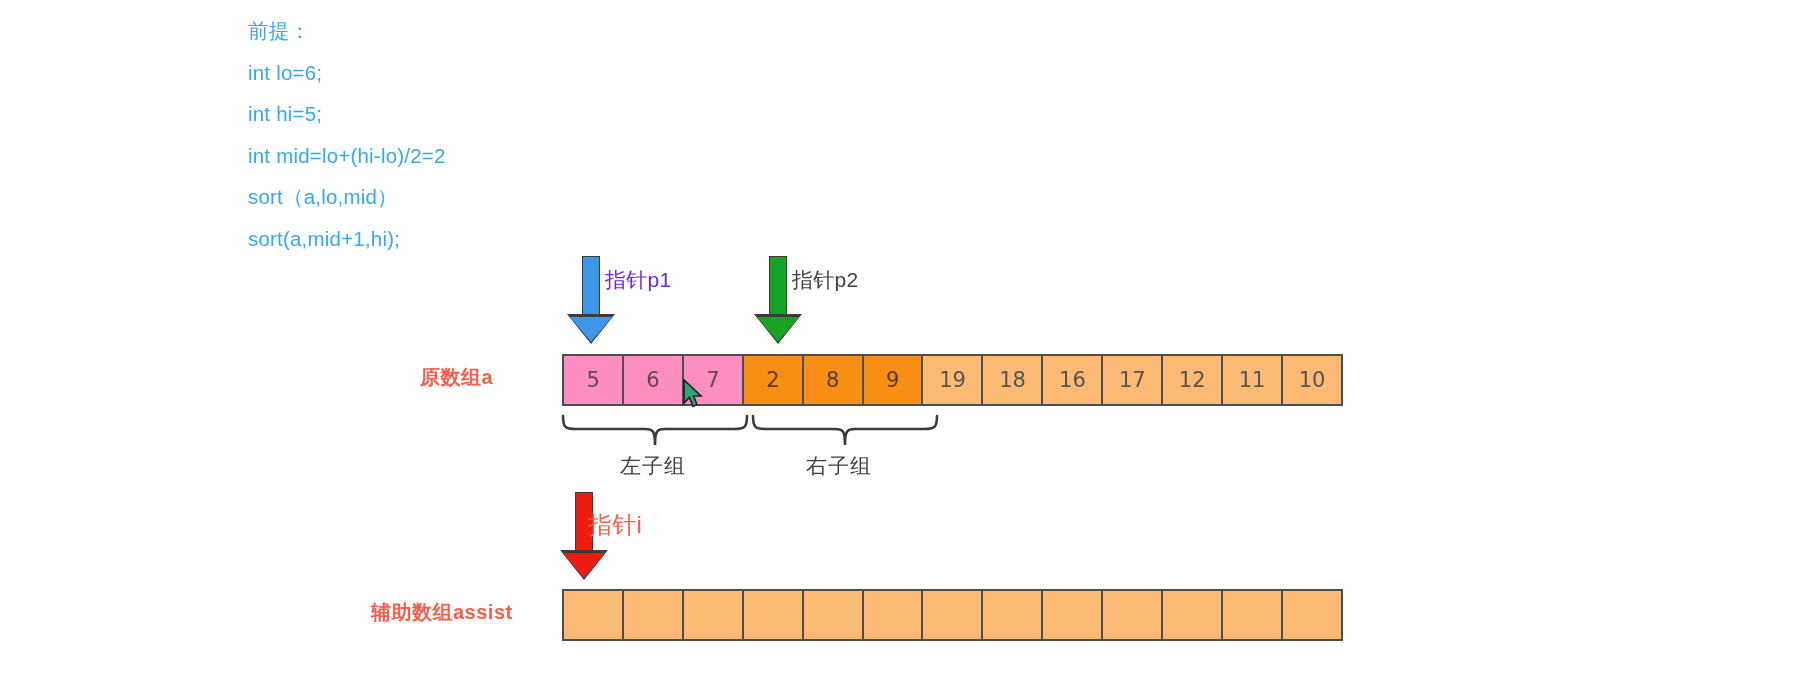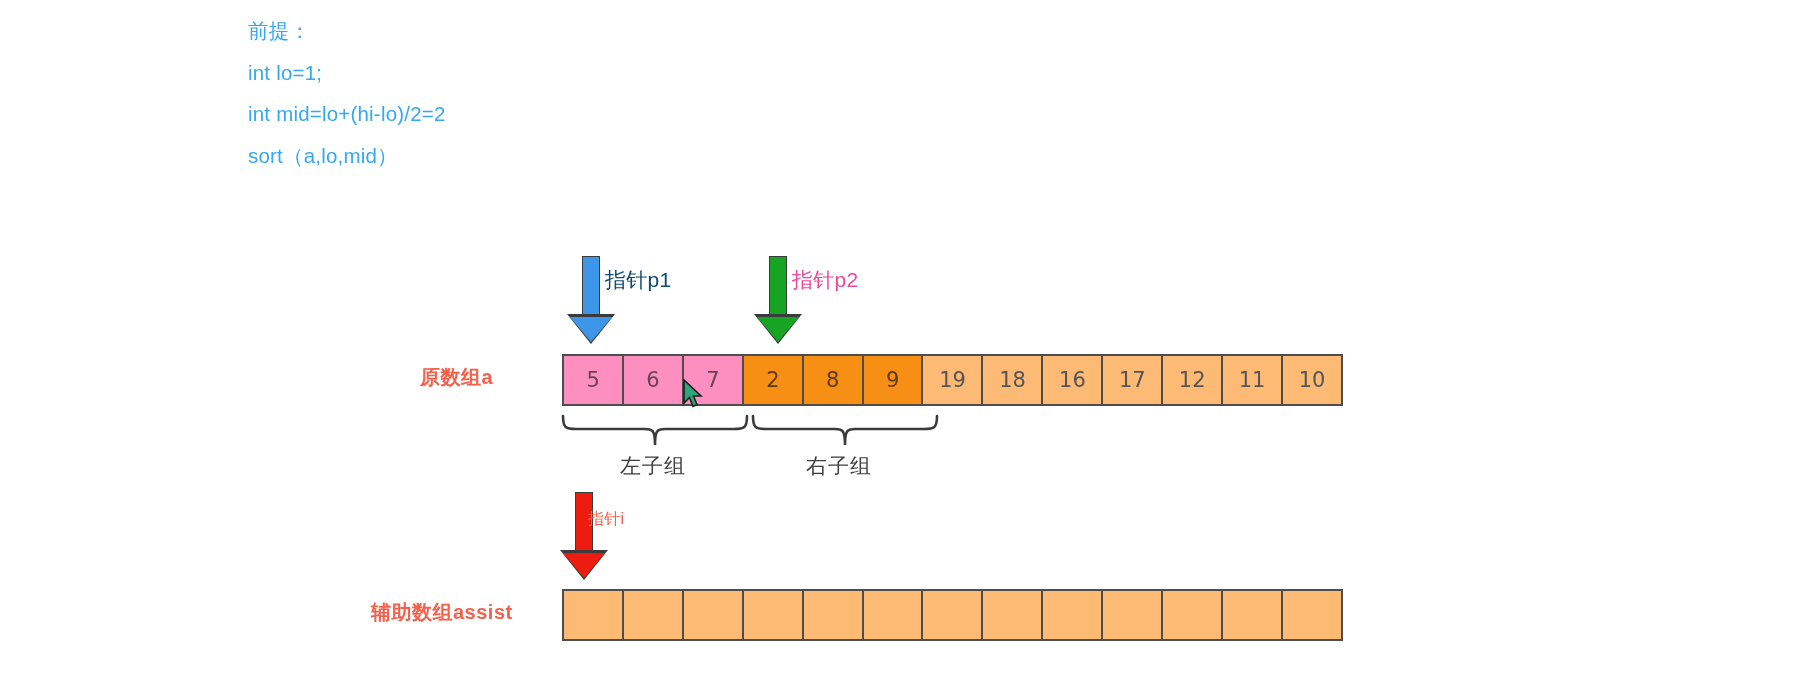--- a/index.html
+++ b/index.html
@@ -59,35 +59,35 @@
   .arrow-label{
     position:absolute;white-space:nowrap;font-size:21px;
     letter-spacing:.3px;
   }
 
   
   #arrow-p1{left:570px;top:252px;width:42px;height:103px;}
   #arrow-p1 .shaft{top:0;height:62px;background:#3d96e8;}
   #arrow-p1 .head-outline{top:58px;}
   #arrow-p1 .head{top:61px;border-top:25px solid #3d96e8;}
-  #label-p1{left:605px;top:262px;color:#0c4a6e;}
+  #label-p1{left:605px;top:262px;color:#6d28d9;}
 
   
   #arrow-p2{left:757px;top:252px;width:42px;height:103px;}
   #arrow-p2 .shaft{top:0;height:62px;background:#16a422;}
   #arrow-p2 .head-outline{top:58px;}
   #arrow-p2 .head{top:61px;border-top:25px solid #16a422;}
-  #label-p2{left:792px;top:262px;color:#ec4899;}
+  #label-p2{left:792px;top:262px;color:#404040;}
 
   
   #arrow-i{left:563px;top:488px;width:42px;height:103px;}
   #arrow-i .shaft{top:0;height:62px;background:#ee1b0f;}
   #arrow-i .head-outline{top:58px;}
   #arrow-i .head{top:61px;border-top:25px solid #ee1b0f;}
-  #label-i{left:588px;top:505px;color:#f4604c;font-size:16px;}
+  #label-i{left:588px;top:505px;color:#f4604c;font-size:24px;}
 
   
   .brace-wrap{position:absolute;}
   .brace-label{
     position:absolute;white-space:nowrap;font-size:21px;color:#404040;
     letter-spacing:1px;
   }
   #brace-left{left:560px;top:410px;}
   #brace-right{left:750px;top:410px;}
   #label-left-sub{left:620px;top:448px;}
@@ -96,23 +96,25 @@
   
   #cursor{position:absolute;left:683px;top:375px;}
 </style>
 </head>
 <body>
 
 <div class="stage">
 
   <div class="code-block">
     <div class="code-line">前提：</div>
-    <div class="code-line">int lo=1;</div>
+    <div class="code-line">int lo=6;</div>
+    <div class="code-line">int hi=5;</div>
     <div class="code-line">int mid=lo+(hi-lo)/2=2</div>
     <div class="code-line">sort（a,lo,mid）</div>
+    <div class="code-line">sort(a,mid+1,hi);</div>
   </div>
 
   <div class="arrow" id="arrow-p1">
     <div class="shaft"></div>
     <div class="head-outline"></div>
     <div class="head"></div>
   </div>
   <div class="arrow-label" id="label-p1">指针p1</div>
 
   <div class="arrow" id="arrow-p2">

